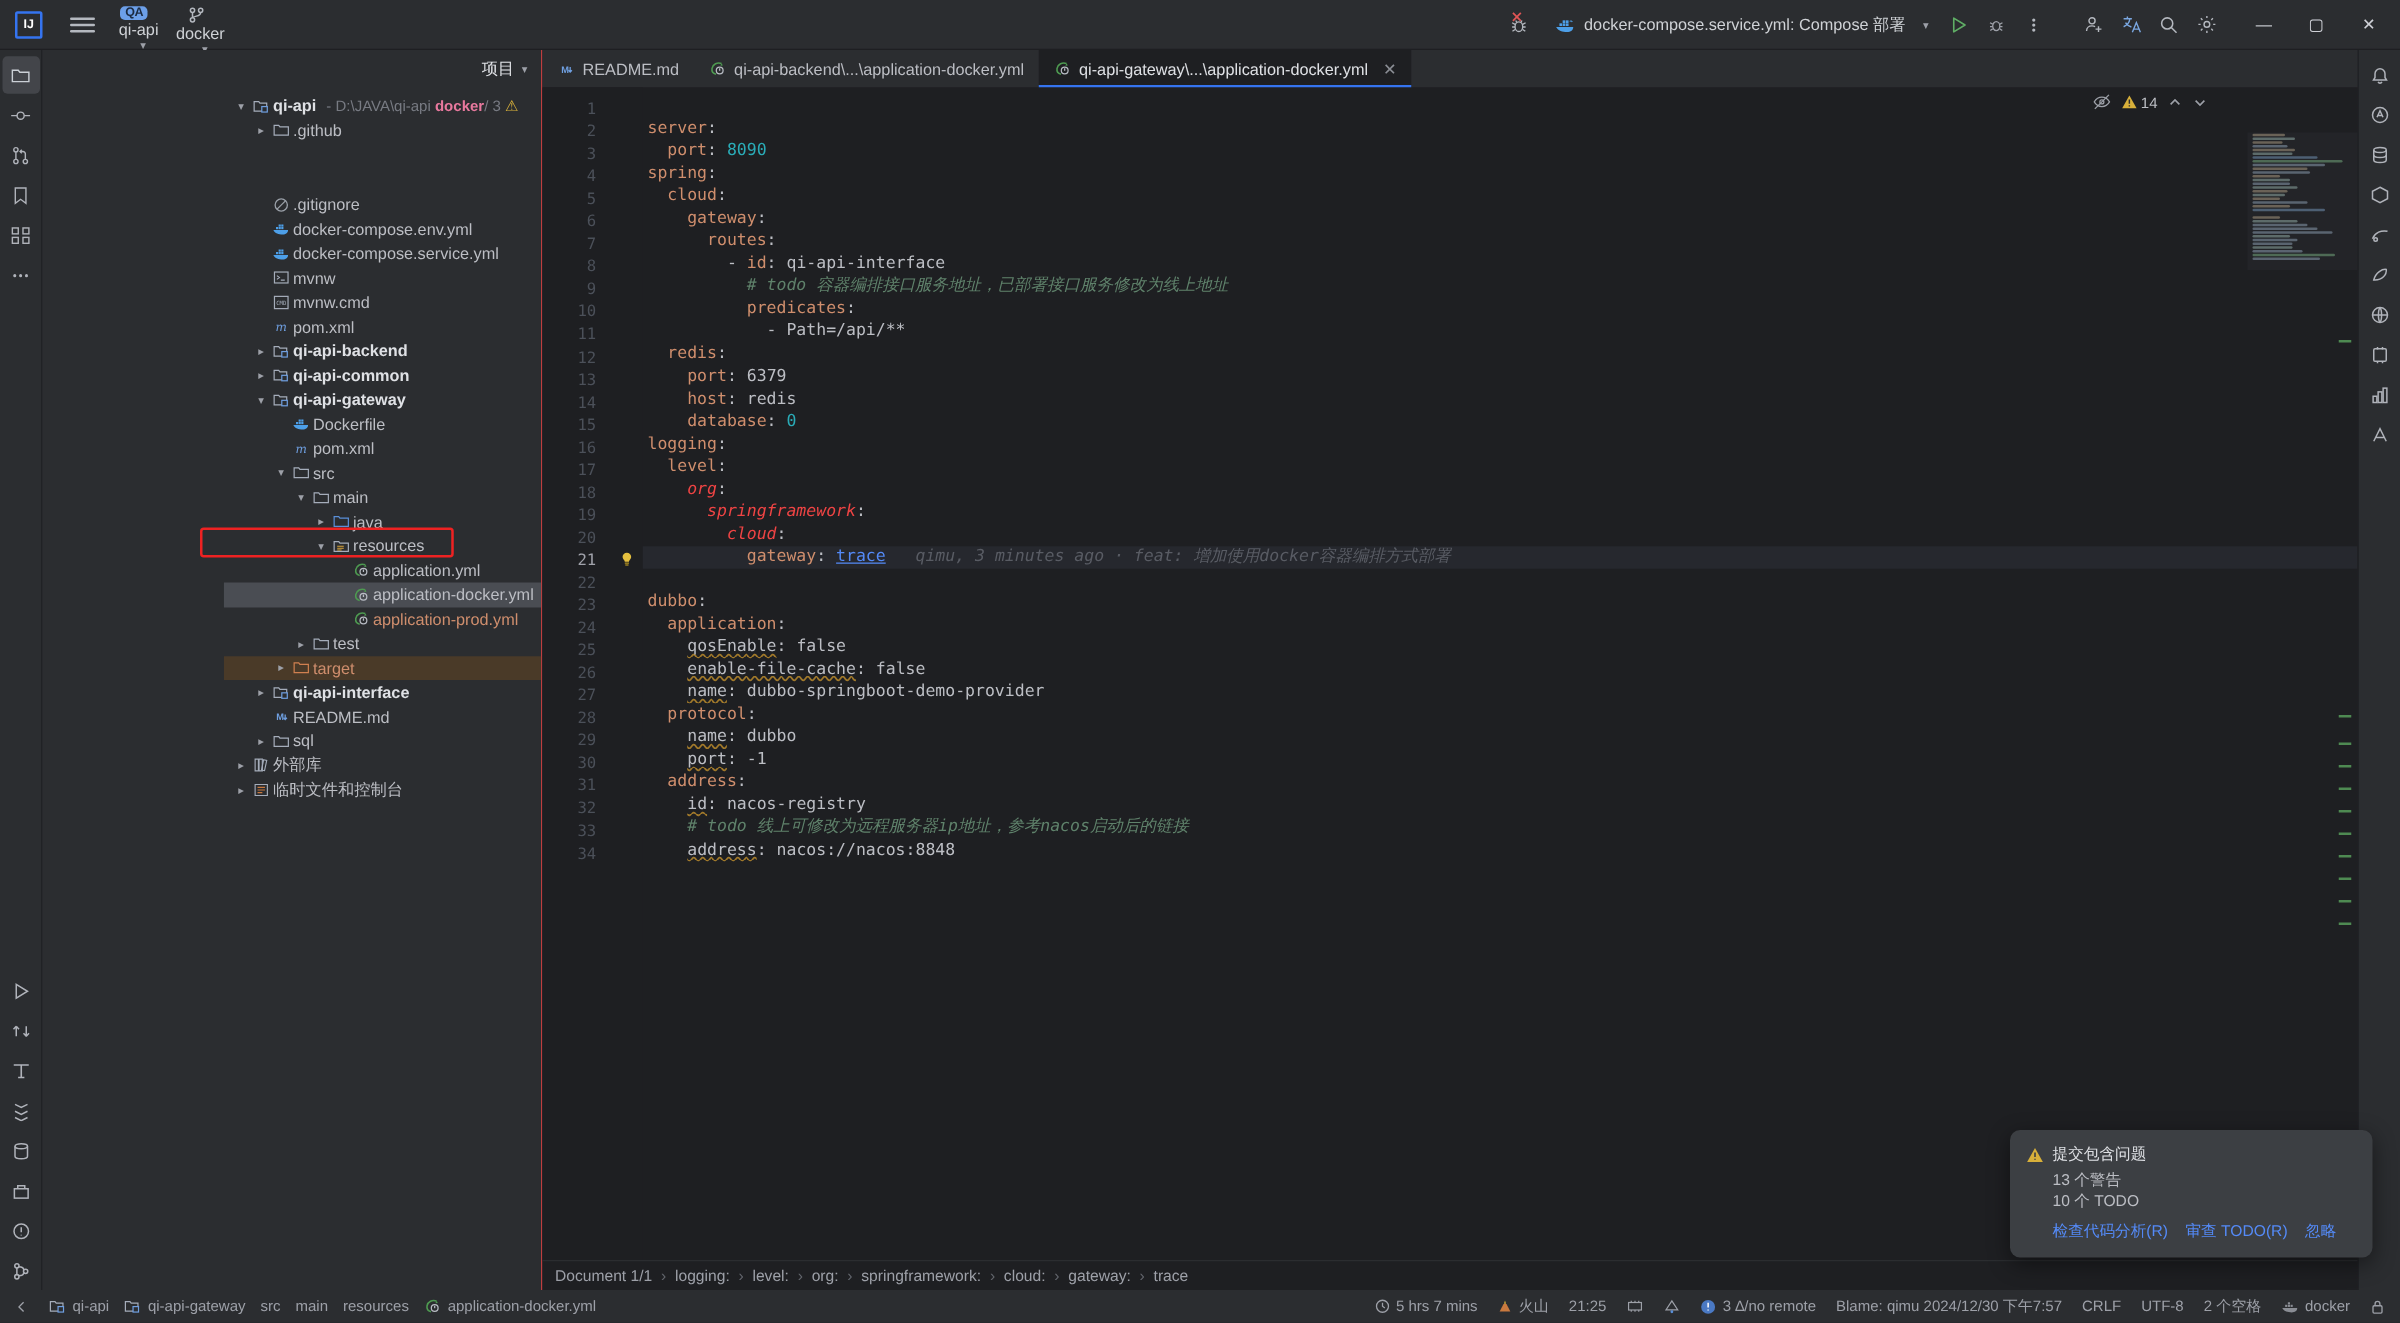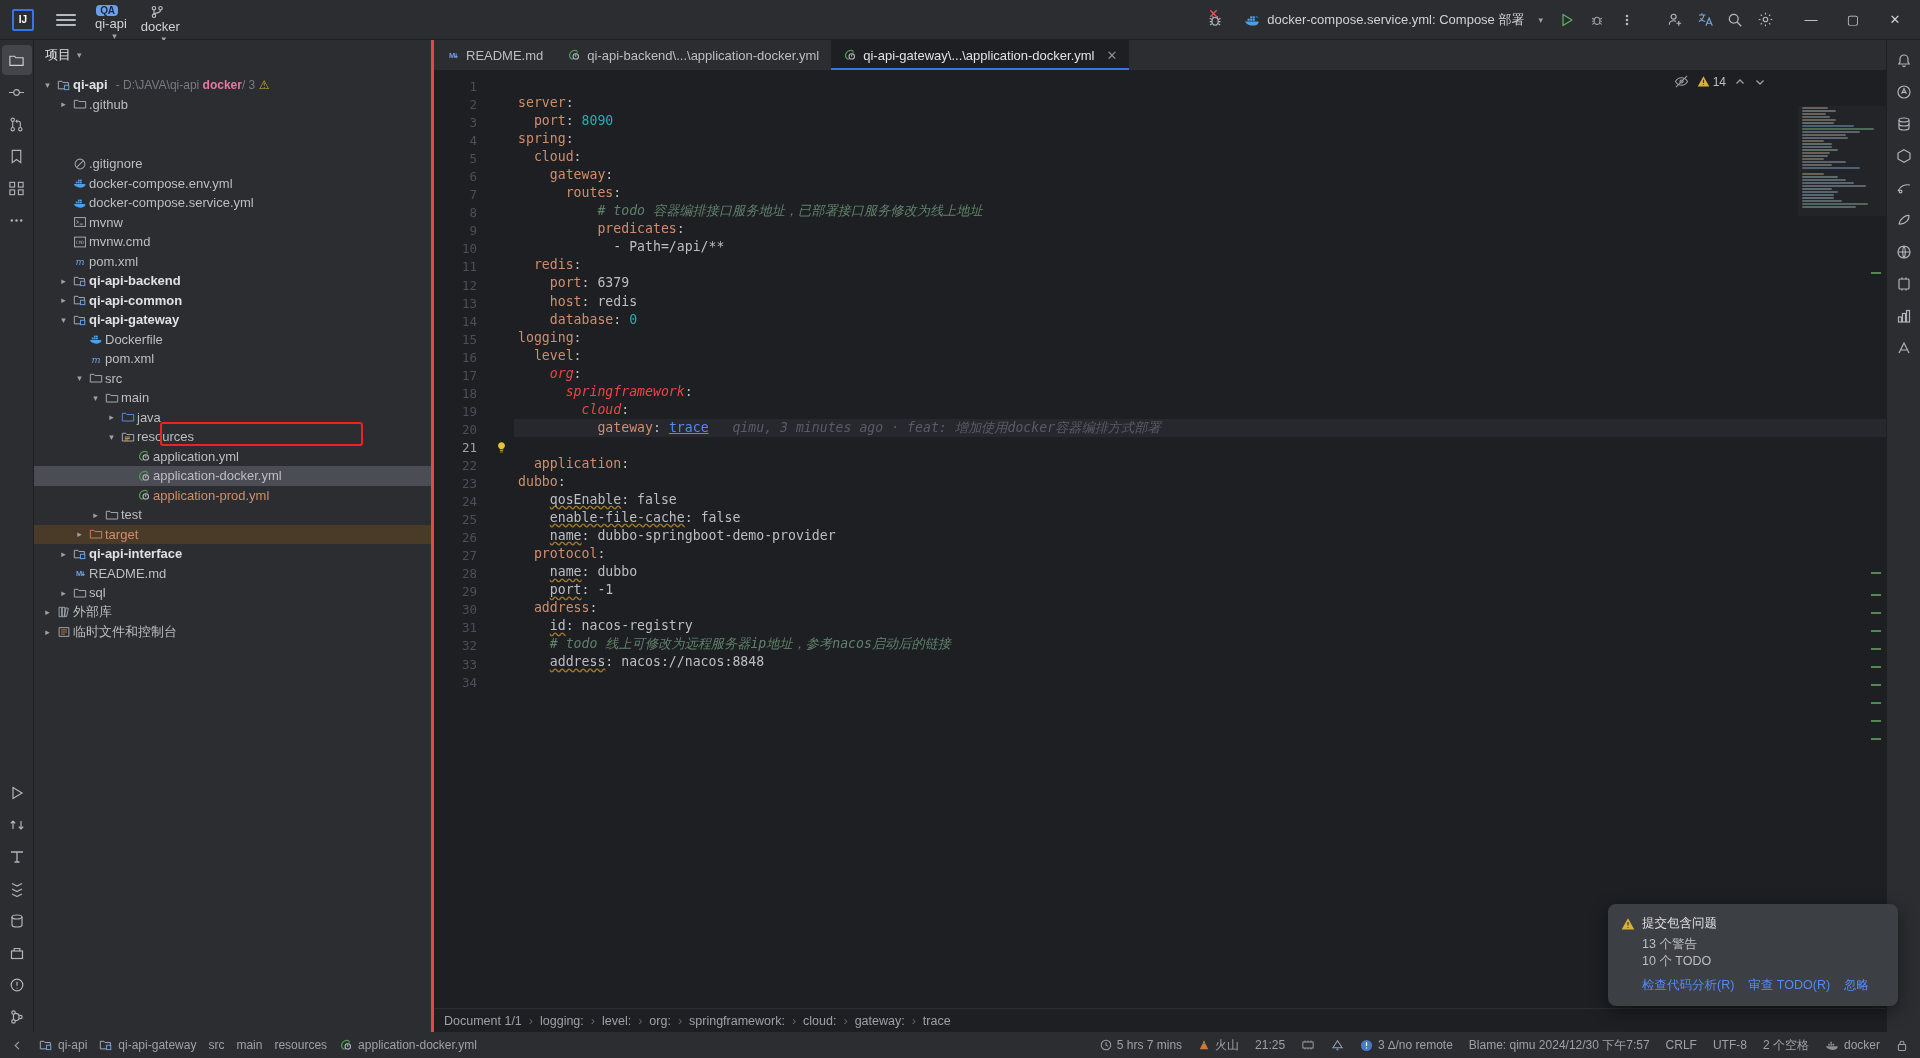--- a/index.html
+++ b/index.html
@@ -53,21 +53,21 @@
   .rail-spacer { flex: 1 1 auto; }
   .rail-btn {
     width: 30px; height: 30px; display: flex; align-items: center; justify-content: center;
     border-radius: 4px; color: #b0b3ba;
   }
   .rail-btn.active { background: #43454a; }
 
   
   .project-panel {
     width: 400px; background: #2b2d30; display: flex; flex-direction: column;
-    flex: 0 0 400px; border-right: 3px solid #ef4444; position: relative;
+    flex: 0 0 400px; border-right: 1px solid #ef4444; position: relative; align-items: flex-end;
   }
   .panel-head { height: 30px; display: flex; align-items: center; padding: 0 11px; font-size: 13px; color: #dfe1e5; }
   .panel-head .chev { margin-left: 6px; }
   .tree { flex: 1 1 auto; overflow: hidden; padding-top: 5px; font-size: 13px; }
   .node { height: 19.5px; display: flex; align-items: center; white-space: nowrap; padding-right: 6px; }
   .node.highlighted-row { background: #4a4d53; }
   .node.target-row { background: #4a3a28; }
   .arrow { width: 13px; display: inline-flex; justify-content: center; align-items: center; color: #9da0a8; font-size: 9px; flex: 0 0 13px; }
   .arrow.empty { visibility: hidden; }
   .nicon { width: 19px; display: inline-flex; justify-content: center; align-items: center; flex: 0 0 19px; }
@@ -792,36 +792,37 @@
             <div class="hint-row"></div>
             <div class="hint-row"></div>
           </div>
         <div class="code" id="code">
             <div class="cline"><span class="key">server</span><span class="plain">:</span></div>
             <div class="cline"><span class="key">  port</span><span class="plain">: </span><span class="num">8090</span></div>
             <div class="cline"><span class="key">spring</span><span class="plain">:</span></div>
             <div class="cline"><span class="key">  cloud</span><span class="plain">:</span></div>
             <div class="cline"><span class="key">    gateway</span><span class="plain">:</span></div>
             <div class="cline"><span class="key">      routes</span><span class="plain">:</span></div>
+            <div class="cline"><span class="plain">        - </span><span class="key">id</span><span class="plain">: qi-api-interface</span></div>
             <div class="cline"><span class="comment">          # todo 容器编排接口服务地址，已部署接口服务修改为线上地址</span></div>
             <div class="cline"><span class="key">          predicates</span><span class="plain">:</span></div>
             <div class="cline"><span class="plain">            - Path=/api/**</span></div>
             <div class="cline"><span class="key">  redis</span><span class="plain">:</span></div>
             <div class="cline"><span class="key">    port</span><span class="plain">: </span><span class="plain">6379</span></div>
             <div class="cline"><span class="key">    host</span><span class="plain">: redis</span></div>
             <div class="cline"><span class="key">    database</span><span class="plain">: </span><span class="num">0</span></div>
             <div class="cline"><span class="key">logging</span><span class="plain">:</span></div>
             <div class="cline"><span class="key">  level</span><span class="plain">:</span></div>
             <div class="cline"><span class="key-i">    org</span><span class="plain">:</span></div>
             <div class="cline"><span class="key-i">      springframework</span><span class="plain">:</span></div>
             <div class="cline"><span class="key-i">        cloud</span><span class="plain">:</span></div>
             <div class="cline current"><span class="key">          gateway</span><span class="plain">: </span><span class="link">trace</span><span class="blame">   qimu, 3 minutes ago · feat: 增加使用docker容器编排方式部署</span></div>
             <div class="cline"></div>
+            <div class="cline"><span class="key">dubbo</span><span class="plain">:</span></div>
             <div class="cline"><span class="key">  application</span><span class="plain">:</span></div>
-            <div class="cline"><span class="key">dubbo</span><span class="plain">:</span></div>
             <div class="cline"><span class="plain">    </span><span class="plain warnu">qosEnable</span><span class="plain">: false</span></div>
             <div class="cline"><span class="plain">    </span><span class="plain warnu">enable-file-cache</span><span class="plain">: false</span></div>
             <div class="cline"><span class="plain">    </span><span class="plain warnu">name</span><span class="plain">: dubbo-springboot-demo-provider</span></div>
             <div class="cline"><span class="key">  protocol</span><span class="plain">:</span></div>
             <div class="cline"><span class="plain">    </span><span class="plain warnu">name</span><span class="plain">: dubbo</span></div>
             <div class="cline"><span class="plain">    </span><span class="plain warnu">port</span><span class="plain">: -1</span></div>
             <div class="cline"><span class="key">  address</span><span class="plain">:</span></div>
             <div class="cline"><span class="plain">    </span><span class="plain warnu">id</span><span class="plain">: nacos-registry</span></div>
             <div class="cline"><span class="comment">    # todo 线上可修改为远程服务器ip地址，参考nacos启动后的链接</span></div>
             <div class="cline"><span class="plain">    </span><span class="plain warnu">address</span><span class="plain">: nacos://nacos:8848</span></div>

